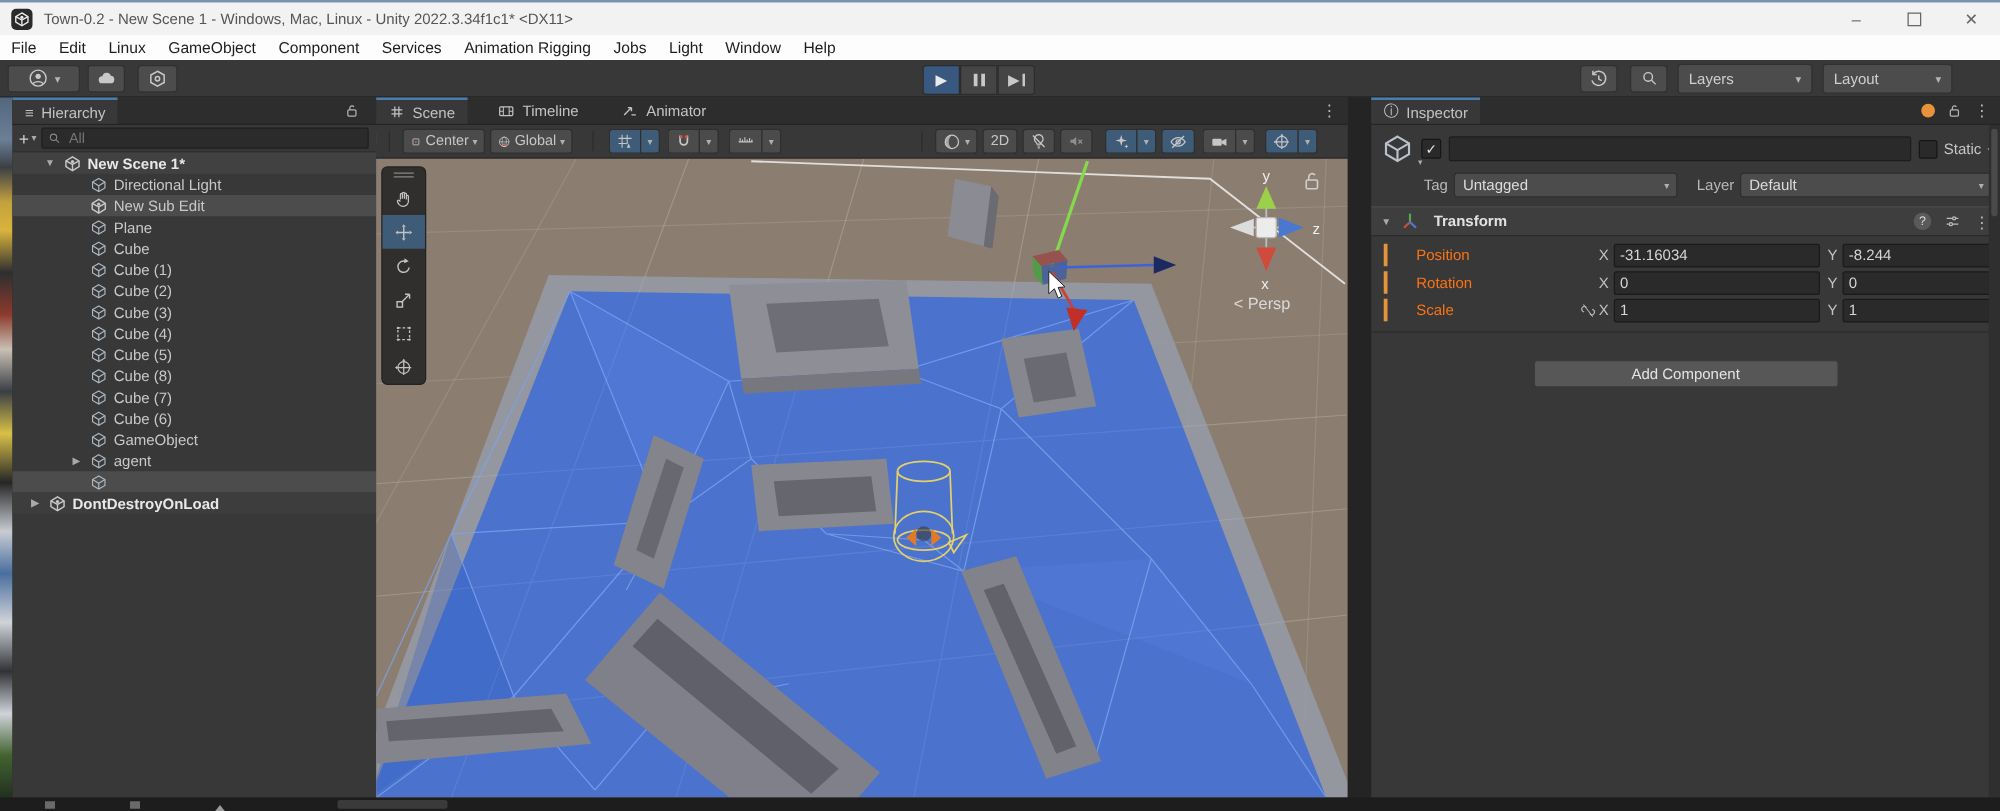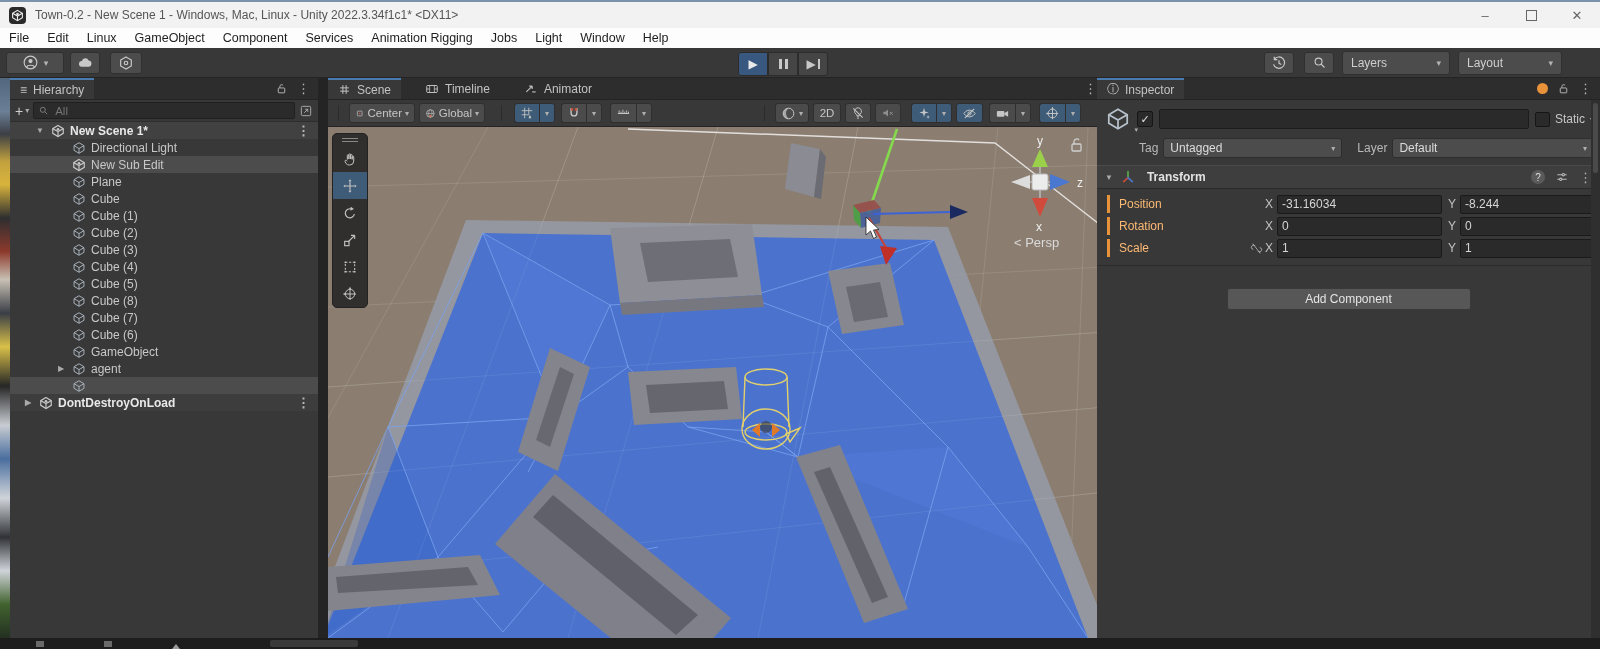--- a/index.html
+++ b/index.html
@@ -39,21 +39,21 @@
        display:flex;align-items:center;padding:0 8px;margin-left:8px;}
   .ddl .dd{margin-left:auto;font-size:9px;color:#b4b4b4;padding-left:18px;}
   
   #main{position:absolute;left:0;top:78px;width:1600px;height:560px;background:#242424;}
   #left-strip{position:absolute;left:0;top:0;width:10px;height:560px;
       background:linear-gradient(180deg,#52677e 0%,#6b7f96 6%,#3c3f45 10%,#c3a23e 15%,#d8b43c 19%,#2e2e30 25%,
       #8c3a2c 31%,#c8c0b4 36%,#3a3e46 42%,#d8c048 48%,#262626 55%,#c8ccd2 62%,#4a6e9e 68%,#d0d4da 75%,
       #303236 82%,#cfd3d9 88%,#42632f 94%,#233021 100%);}
   .panel{position:absolute;top:0;background:#383838;}
   #hierarchy{left:10px;width:308px;height:560px;}
-  #scenepanel{left:328px;width:777px;height:560px;}
+  #scenepanel{left:301px;width:777px;height:560px;}
   #inspector{left:1097px;width:503px;height:560px;}
   .tabbar{height:22px;background:#2d2d2d;display:flex;align-items:stretch;border-bottom:1px solid #242424;box-sizing:border-box;}
   .tab{display:flex;align-items:center;padding:0 10px;color:#c3c3c3;gap:6px;}
   .tab.active{background:#383838;border-top:2px solid #4a7cb0;box-sizing:border-box;}
   .tabbar .right-icons{margin-left:auto;display:flex;align-items:center;gap:9px;padding-right:8px;color:#b4b4b4;}
   .kebab{color:#b8b8b8;font-size:13px;}
   
   #h-searchrow{height:21px;display:flex;align-items:center;padding:0 5px;gap:4px;border-bottom:1px solid #2e2e2e;}
   #h-create{color:#cfcfcf;font-size:14px;display:flex;align-items:center;gap:2px;}
   #h-create .dd{font-size:8px;color:#aaa;}
@@ -102,21 +102,21 @@
   .mini-ddl .dd{margin-left:auto;font-size:8px;color:#b0b0b0;padding-left:10px;}
   #tag-ddl{width:165px;} #layer-ddl{flex:1;}
   #transform-hdr{height:24px;background:#3e3e3e;border-top:1px solid #4a4a4a;border-bottom:1px solid #2a2a2a;
                  display:flex;align-items:center;padding:0 8px;gap:7px;box-sizing:border-box;}
   #transform-hdr .name{font-weight:bold;color:#e2e2e2;margin-left:4px;}
   #transform-hdr .right{margin-left:auto;display:flex;align-items:center;gap:10px;color:#bbb;}
   .helpc{width:14px;height:14px;border-radius:50%;background:#5a5a5a;color:#ddd;font-size:10px;
          display:flex;align-items:center;justify-content:center;}
   .t-row{display:flex;align-items:center;height:22px;padding:0 8px 0 0;position:relative;}
   .ovbar{position:absolute;left:10px;top:2px;bottom:2px;width:3px;background:#e8923a;}
-  .t-label{flex:0 0 128px;padding-left:22px;color:#fdba74;}
+  .t-label{flex:0 0 128px;padding-left:36px;color:#f97316;}
   .t-linkslot{flex:0 0 18px;display:flex;justify-content:center;color:#b0b0b0;}
   .axgrp{flex:1;display:flex;align-items:center;gap:4px;margin-right:6px;}
   .axgrp .ax{color:#c2c2c2;}
   .t-field{flex:1;min-width:0;height:17px;background:#2a2a2a;border:1px solid #1a1a1a;border-radius:2px;
            color:#d6d6d6;padding:0 4px;font-family:inherit;font-size:12px;outline:0;}
   #addcomp-wrap{display:flex;justify-content:center;margin-top:22px;}
   #addcomp{width:244px;height:22px;background:#575757;border:1px solid #3a3a3a;border-radius:3px;
            color:#e4e4e4;font-family:inherit;font-size:12px;}
   #insp-scroll{position:absolute;right:0;top:22px;bottom:0;width:9px;background:#2f2f2f;}
   #insp-scroll i{display:block;margin:3px 2px;width:5px;height:70px;background:#4a4a4a;border-radius:3px;}

